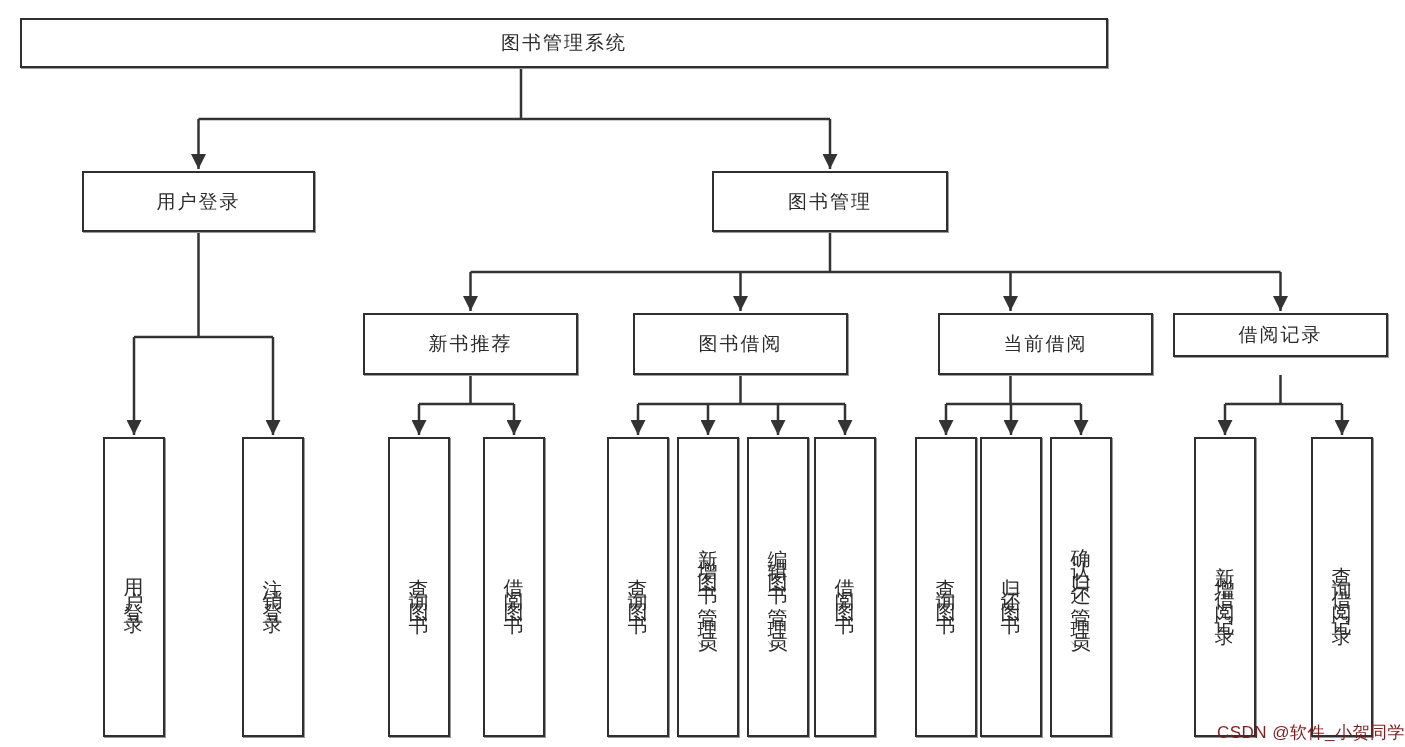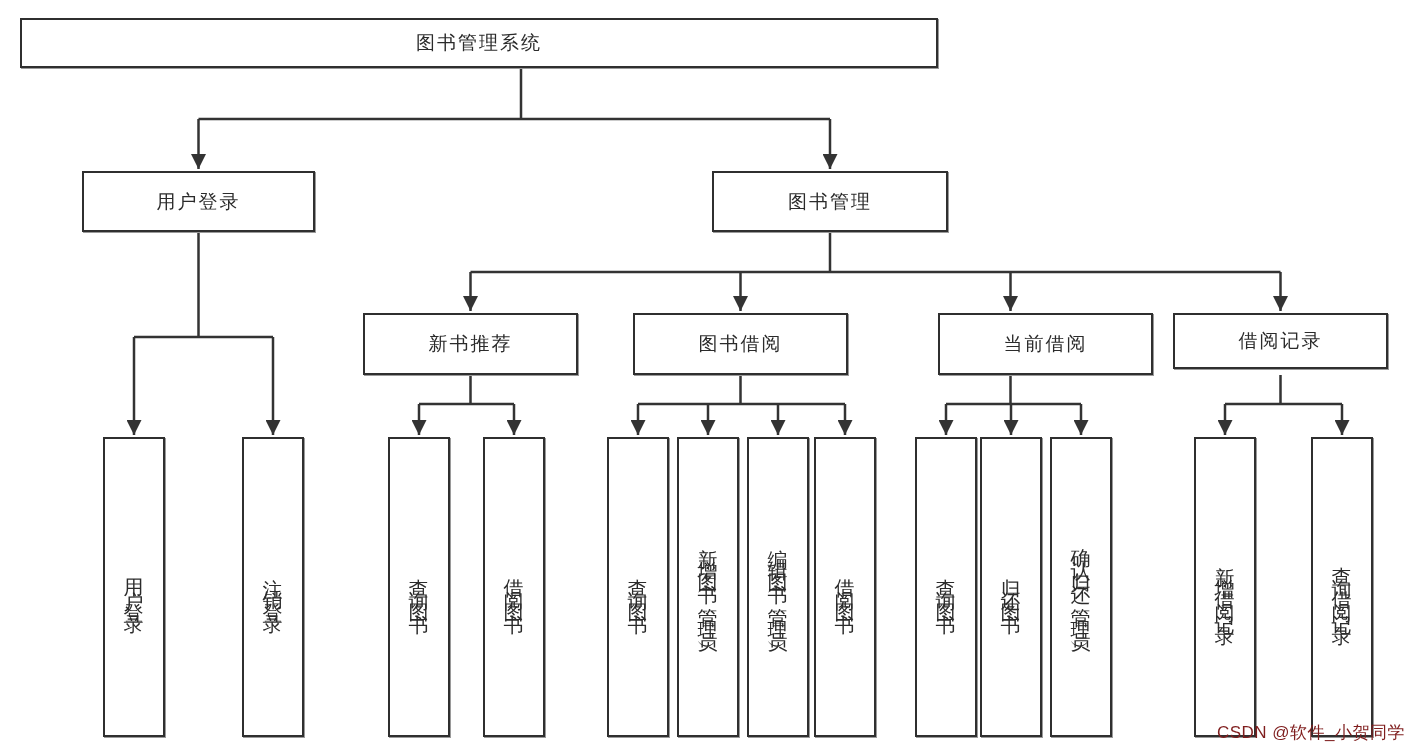--- a/index.html
+++ b/index.html
@@ -93,41 +93,41 @@
       <path d="M778 404 V435" marker-end="url(#arw)"></path>
       <path d="M845 404 V435" marker-end="url(#arw)"></path>
       <path d="M946 404 V435" marker-end="url(#arw)"></path>
       <path d="M1011 404 V435" marker-end="url(#arw)"></path>
       <path d="M1081 404 V435" marker-end="url(#arw)"></path>
       <path d="M1225 404 V435" marker-end="url(#arw)"></path>
       <path d="M1342 404 V435" marker-end="url(#arw)"></path>
     </g>
   </svg>
 
-  <div class="node h" style="left:20px; top:18px; width:918px; height:50px;">
+  <div class="node h" style="left:20px; top:18px; width:1088px; height:50px;">
     <span>图书管理系统</span>
   </div>
 
   <div class="node h" style="left:82px; top:171px; width:233px; height:61px;">
     <span>用户登录</span>
   </div>
   <div class="node h" style="left:363px; top:313px; width:215px; height:62px;">
     <span>新书推荐</span>
   </div>
 
   <div class="node h" style="left:712px; top:171px; width:236px; height:61px;">
     <span>图书管理</span>
   </div>
   <div class="node h" style="left:633px; top:313px; width:215px; height:62px;">
     <span>图书借阅</span>
   </div>
   <div class="node h" style="left:938px; top:313px; width:215px; height:62px;">
     <span>当前借阅</span>
   </div>
-  <div class="node h" style="left:1173px; top:313px; width:215px; height:56px;">
+  <div class="node h" style="left:1173px; top:313px; width:215px; height:44px;">
     <span>借阅记录</span>
   </div>
 
   <div class="node v" style="left:103px; top:437px; width:62px; height:300px;">
     <span>用户登录</span>
   </div>
   <div class="node v" style="left:242px; top:437px; width:62px; height:300px;">
     <span>注销登录</span>
   </div>
 

